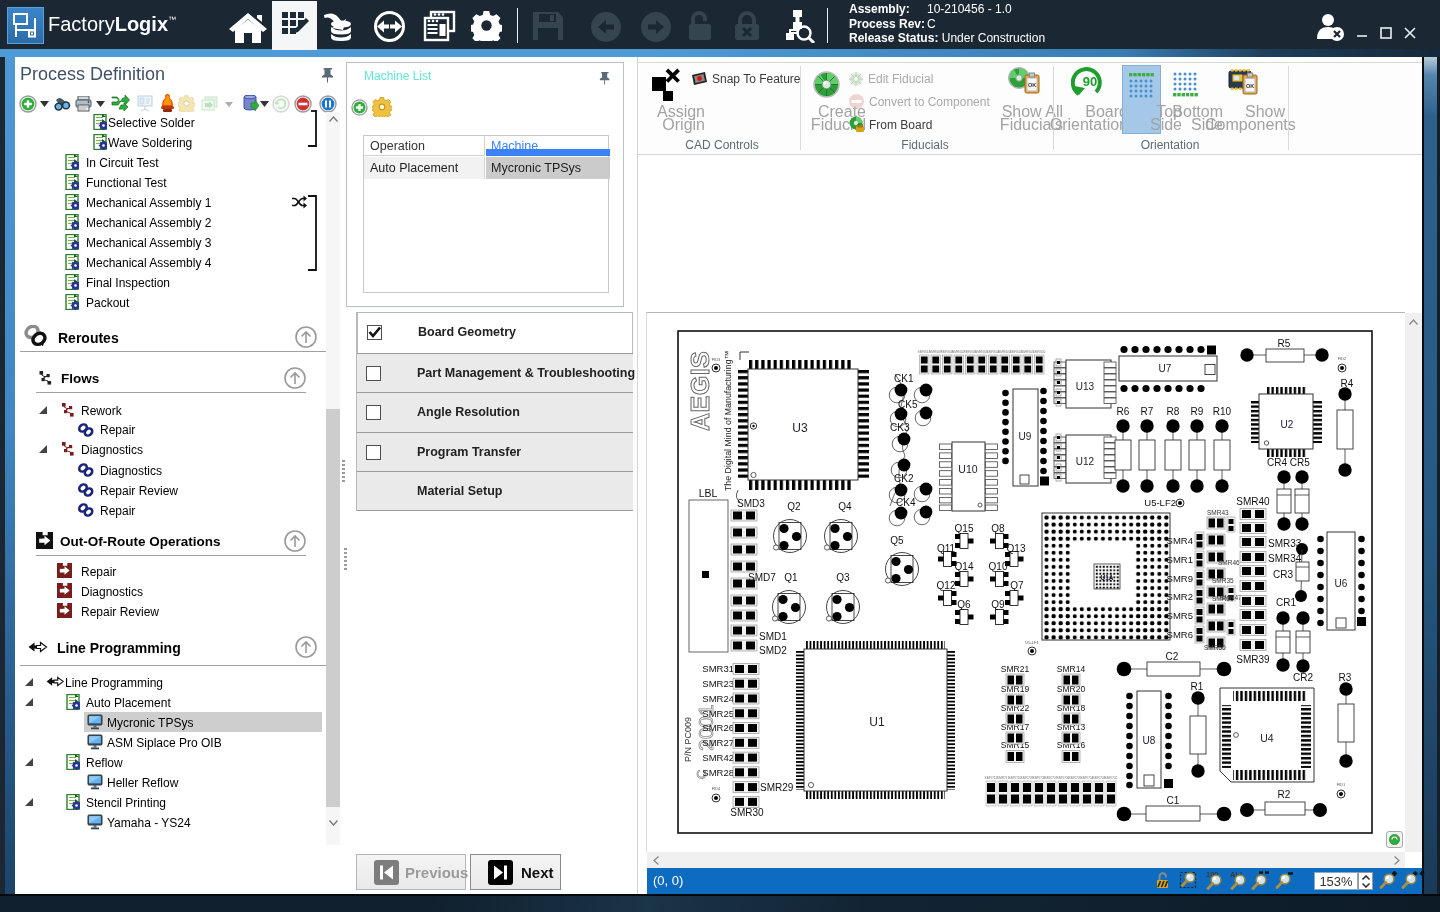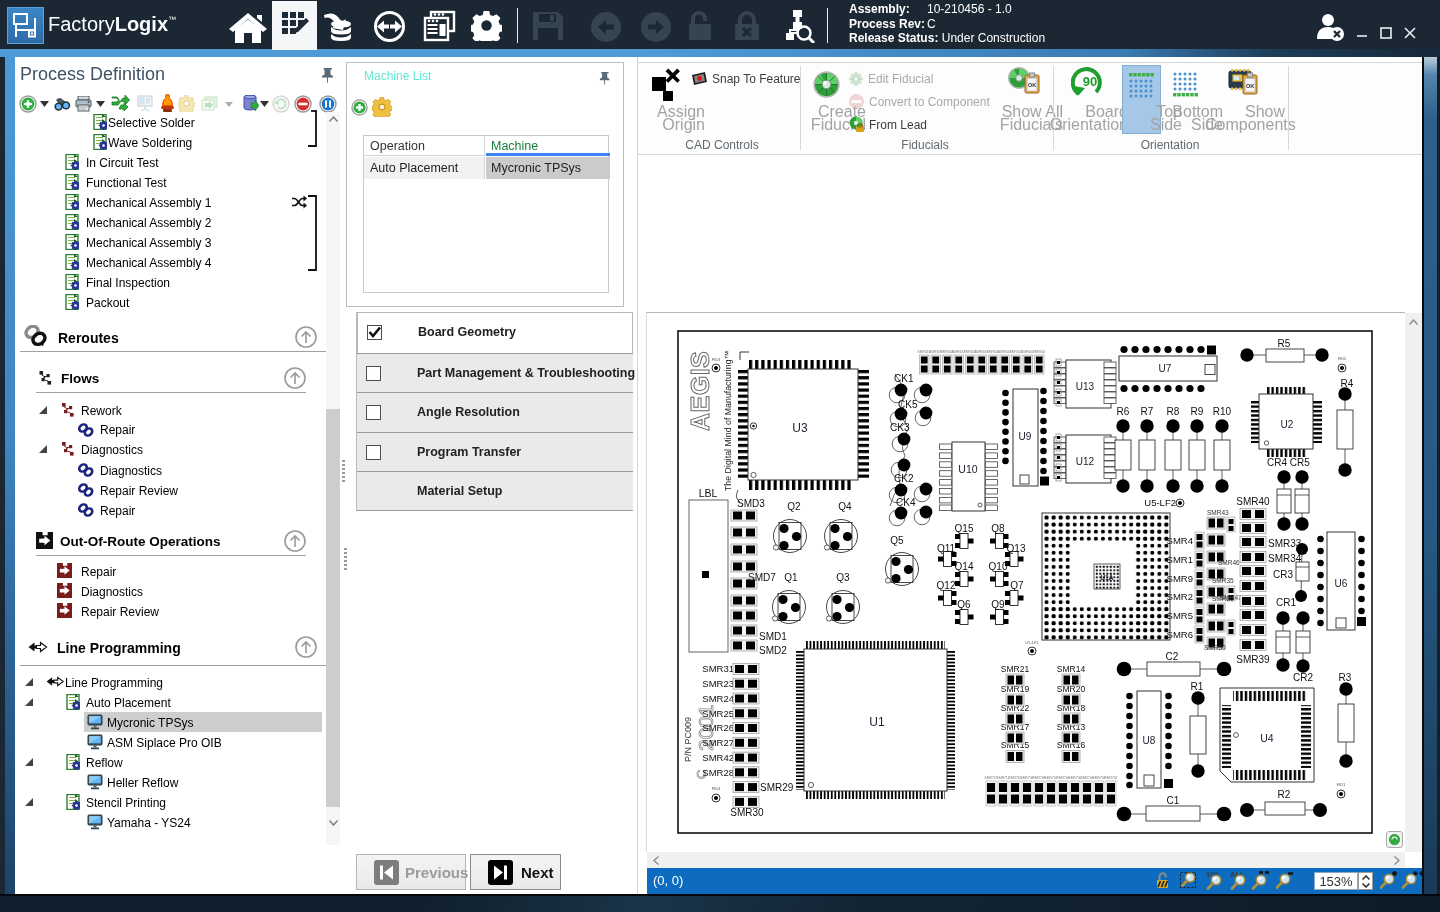--- a/index.html
+++ b/index.html
@@ -563,21 +563,21 @@
         <circle cx="9" cy="9" r="6.4" fill="#2eae3c"></circle>
         <path stroke="#fff" stroke-width="2.4" d="M9 5.2v7.6M5.2 9h7.6"></path>
       </svg>
   <svg class="abs" style="top:97px;left:372px" width="20" height="20" viewBox="0 0 17 17">
         <path fill="#f0c040" stroke="#c89820" stroke-width="0.7" d="M7 0 h3 l0.5 2.3 a6.5 6.5 0 0 1 1.8 0.8 l2 -1.2 2.1 2.1 -1.2 2 a6.5 6.5 0 0 1 0.8 1.8 l2.3 0.5 v3 l-2.3 0.5 a6.5 6.5 0 0 1 -0.8 1.8 l1.2 2 -2.1 2.1 -2 -1.2 a6.5 6.5 0 0 1 -1.8 0.8 l-0.5 2.3 h-3 l-0.5 -2.3 a6.5 6.5 0 0 1 -1.8 -0.8 l-2 1.2 -2.1 -2.1 1.2 -2 a6.5 6.5 0 0 1 -0.8 -1.8 l-2.3 -0.5 v-3 l2.3 -0.5 a6.5 6.5 0 0 1 0.8 -1.8 l-1.2 -2 2.1 -2.1 2 1.2 a6.5 6.5 0 0 1 1.8 -0.8z" transform="translate(0.2,0.2) scale(0.96)"></path>
         <circle cx="8.5" cy="8.5" r="2.4" fill="#fff7e0" stroke="#c89820"></circle>
       </svg>
 
   <div class="abs" style="top:135px;left:363px;width:246px;height:158px;border:1px solid #c9c9c9;background:#fff">
     <div style="position:absolute;top:0;left:0;width:121px;height:20px;border-right:1px solid #d2d2d2;border-bottom:1px solid #d2d2d2;font-size:12.5px;color:#333;padding:3px 8px 0 6px">Operation</div>
-    <div style="position:absolute;top:0;left:122px;width:124px;height:20px;border-bottom:3px solid #3b82f6;font-size:12.5px;color:#15803d;padding:3px 0 0 5px">Machine</div>
+    <div style="position:absolute;top:0;left:122px;width:124px;height:20px;border-bottom:7px solid #3b82f6;font-size:12.5px;color:#3b82f6;padding:3px 0 0 5px">Machine</div>
     <div style="position:absolute;top:21px;left:0;width:121px;height:22px;background:#f2f2f2;border-right:1px solid #d2d2d2;font-size:12.5px;color:#222;padding:4px 0 0 6px">Auto Placement</div>
     <div style="position:absolute;top:21px;left:122px;width:124px;height:22px;background:#cbcbcb;font-size:12.5px;color:#222;padding:4px 0 0 5px">Mycronic TPSys</div>
   </div>
 
   <div class="wizrow" style="top:312px;height:41px;background:#fff;border-top:1px solid #b9b9b9;border-left:1px solid #b9b9b9;border-right:1px solid #b9b9b9">
     <span class="cb"><svg width="14" height="13" viewBox="0 0 14 13">
             <path fill="none" stroke="#111" stroke-width="2.6" d="M1.5 6 l3.5 4 L12 1.5"></path>
           </svg></span>
         <span class="lbl">Board Geometry</span>
   </div>
@@ -670,21 +670,21 @@
     <span>Convert to Component</span>
   </div>
   <div class="rb-small" style="top:116px;left:848px">
     <svg width="17" height="17" viewBox="0 0 17 17">
           <circle cx="8" cy="7" r="6.5" fill="#2d9e38"></circle>
           <path fill="#5fcf6a" d="M8 0.5 A6.5 6.5 0 0 1 14.5 7 L8 7z"></path>
           <circle cx="8" cy="7" r="2.2" fill="#d6efd8"></circle>
           <rect x="8" y="10" width="8" height="6" rx="1" fill="#d8a019"></rect>
           <rect x="9.5" y="8" width="5" height="3" rx="1.4" fill="none" stroke="#8a6a10" stroke-width="1.2"></rect>
         </svg>
-    <span>From Lead</span>
+    <span>From Board</span>
   </div>
 
   <svg class="abs" style="top:66px;left:1006px" width="36" height="34" viewBox="0 0 36 34">
         <circle cx="13" cy="12" r="11" fill="#b8b8b8"></circle>
         <circle cx="13" cy="12" r="9.5" fill="#2d9e38"></circle>
         <g fill="#5fcf6a">
           <path d="M13 2.5 A9.5 9.5 0 0 1 22.5 12 L13 12z"></path>
           <path d="M3.5 12 A9.5 9.5 0 0 1 8 4 L13 12z"></path>
         </g>
         <circle cx="13" cy="12" r="3.2" fill="#d6efd8" stroke="#999"></circle>

